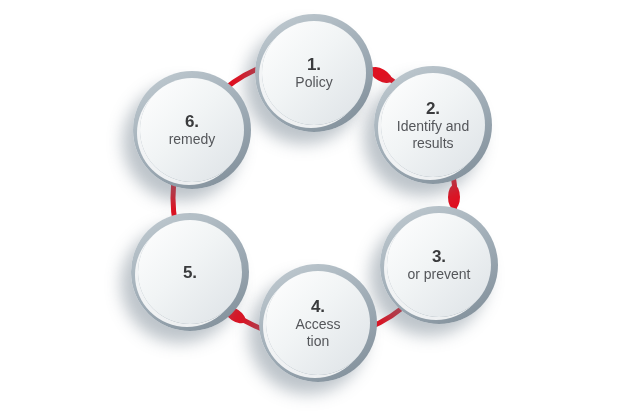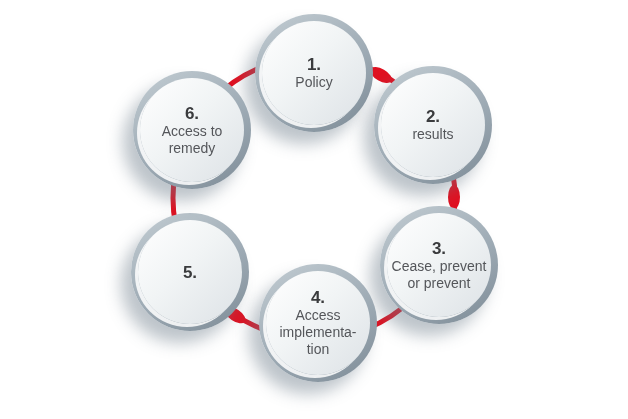--- a/index.html
+++ b/index.html
@@ -77,48 +77,46 @@
   <div class="step" id="step-1">
     <div class="face">
       <div class="num">1.</div>
       <div class="line">Policy</div>
     </div>
   </div>
 
   <div class="step" id="step-2">
     <div class="face">
       <div class="num">2.</div>
+      <div class="line">Identify and</div>
       <div class="line">results</div>
     </div>
   </div>
 
   <div class="step" id="step-3">
     <div class="face">
       <div class="num">3.</div>
-      <div class="line">Cease, prevent</div>
       <div class="line">or prevent</div>
     </div>
   </div>
 
   <div class="step" id="step-4">
     <div class="face">
       <div class="num">4.</div>
       <div class="line">Access</div>
-      <div class="line">implementa-</div>
       <div class="line">tion</div>
     </div>
   </div>
 
   <div class="step" id="step-5">
     <div class="face">
       <div class="num">5.</div>
     </div>
   </div>
 
   <div class="step" id="step-6">
     <div class="face">
       <div class="num">6.</div>
-      <div class="line">Access to</div>
       <div class="line">remedy</div>
     </div>
   </div>
 
 </div>
 
 </body></html>

